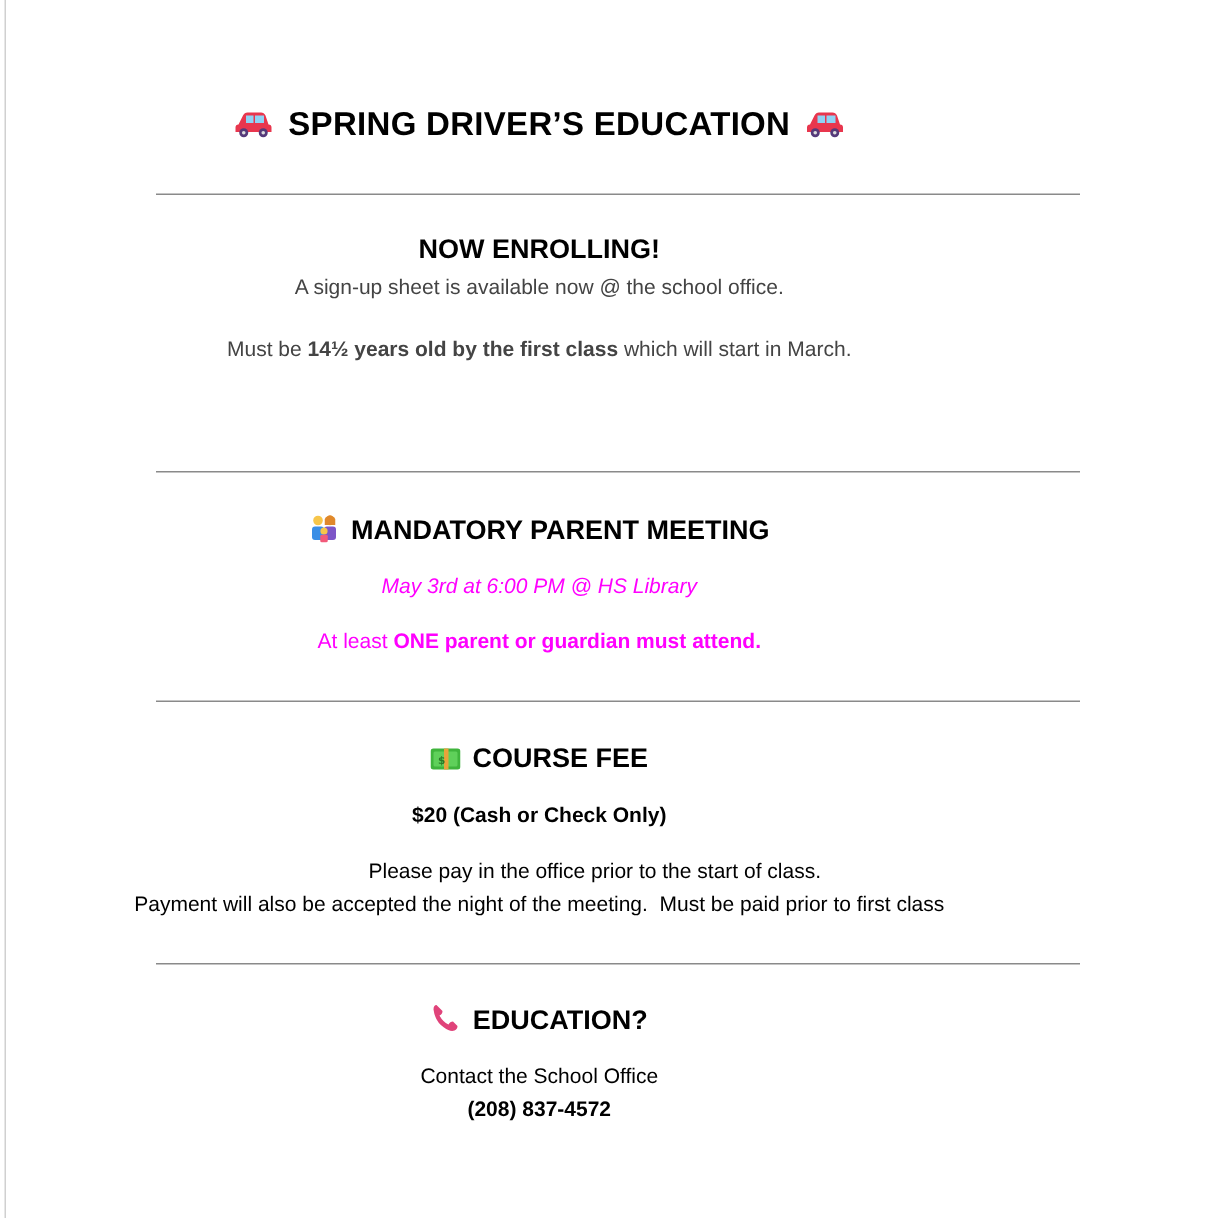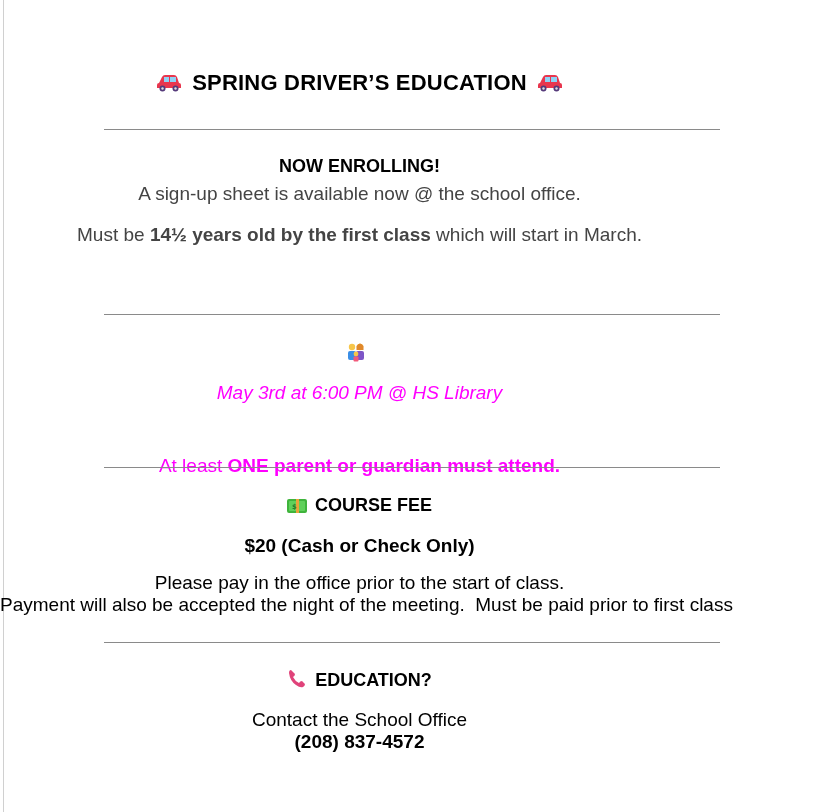--- a/index.html
+++ b/index.html
@@ -5,21 +5,21 @@
   html, body { margin: 0; padding: 0; background: #ffffff; }
   body {
     width: 816px; height: 812px; position: relative; overflow: hidden;
     font-family: "Liberation Sans", sans-serif; color: #000;
   }
   .left-border { position: absolute; left: 3px; top: 0; width: 1px; height: 812px; background: #d0d0d0; }
   .hr { position: absolute; left: 104px; width: 616px; height: 1px; background: #8a8a8a; }
   .center { position: absolute; left: 0; width: 719px; text-align: center; white-space: nowrap; }
   .title { font-size: 22px; font-weight: bold; letter-spacing: 0.2px; }
   .h2 { font-size: 18px; font-weight: bold; }
-  .body { font-size: 19px; }
+  .body { font-size: 14px; }
   .gray { color: #444; }
   .magenta { color: #ff00ff; }
   .bold { font-weight: bold; }
   .italic { font-style: italic; }
   .emoji { display: inline-block; vertical-align: -3px; margin: 0 10px; }
   .emoji-left { margin: 0 8px 0 0; }
 </style>
 </head>
 <body>
 
@@ -63,41 +63,41 @@
   <span class="emoji emoji-left">
     <svg width="20" height="20" viewBox="0 0 20 20">
       <circle cx="6" cy="5" r="3.2" fill="#f7c64a"></circle>
       <rect x="2" y="9" width="8" height="9" rx="2" fill="#3a8ee6"></rect>
       <circle cx="14" cy="5" r="3.2" fill="#f7c64a"></circle>
       <path d="M10.5 4 Q14 -1 17.5 4 L17.5 8 L10.5 8 Z" fill="#e0882b"></path>
       <rect x="10" y="9" width="8" height="9" rx="2" fill="#7d55c7"></rect>
       <circle cx="10" cy="12" r="2.4" fill="#f7c64a"></circle>
       <rect x="7.5" y="14.5" width="5" height="5" rx="1" fill="#f25a7a"></rect>
     </svg>
-  </span>
+  </span><span>MANDATORY PARENT MEETING</span>
 </div>
 <div class="center body magenta italic" style="top:382px;">May 3rd at 6:00 PM @ HS Library</div>
-<div class="center body magenta" style="top:419px;margin-top:36px;">
+<div class="center body magenta" style="top:419px;">
   <span>At least </span><span class="bold">ONE parent or guardian must attend.</span>
 </div>
 
 <div class="hr" style="top:467px;"></div>
 
 <div class="center h2" style="top:495px;">
   <span class="emoji emoji-left">
     <svg width="20" height="16" viewBox="0 0 20 16">
       <rect x="0" y="1" width="20" height="14" rx="2" fill="#3fb43c"></rect>
       <rect x="2" y="3" width="16" height="10" rx="1" fill="#5fd05a"></rect>
       <rect x="9" y="1" width="3" height="14" fill="#e8a33a"></rect>
       <text x="5" y="11" font-size="7" fill="#2a7a28" font-family="DejaVu Sans, sans-serif">$</text>
     </svg>
   </span><span>COURSE FEE</span>
 </div>
 <div class="center body bold" style="top:535px;">$20 (Cash or Check Only)</div>
-<div class="center body" style="top:572px;">Please pay in the office prior to the start of class.</div>
+<div class="center body" style="top:572px;padding-left:37px;">Please pay in the office prior to the start of class.</div>
 <div class="center body" style="top:594px; white-space:pre;">Payment will also be accepted the night of the meeting.  Must be paid prior to first class</div>
 
 <div class="hr" style="top:642px;"></div>
 
 <div class="center h2" style="top:669px;">
   <span class="emoji emoji-left">
     <svg width="20" height="20" viewBox="0 0 20 20">
       <path d="M4 1 Q2 1 2 4 Q3 12 9 16 Q13 19 16 18 Q18 17 18 15 L15 12 Q13 12 12 14 Q8 12 6 8 Q8 7 8 5 Z" fill="#e0437a"></path>
     </svg>
   </span><span>EDUCATION?</span>

